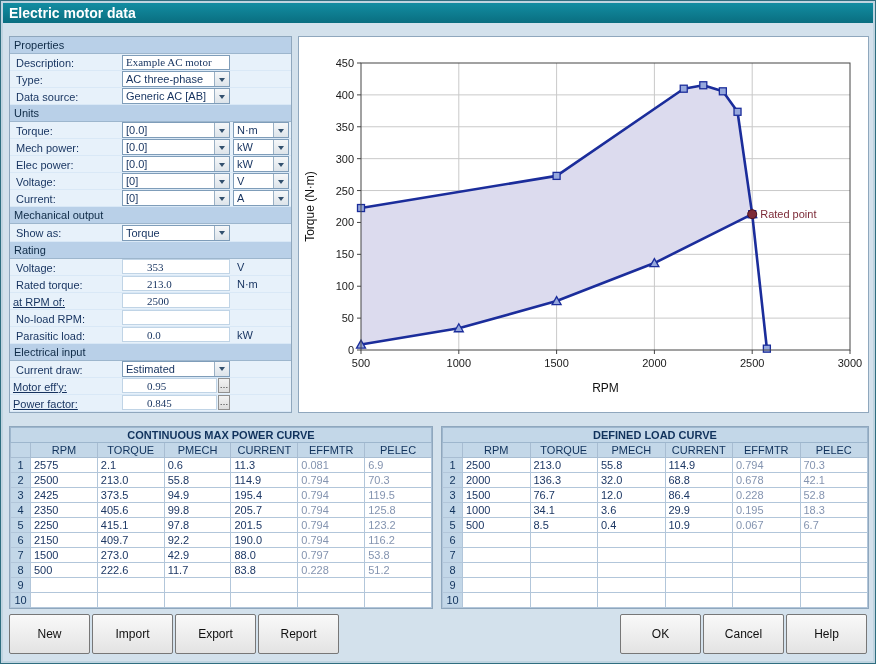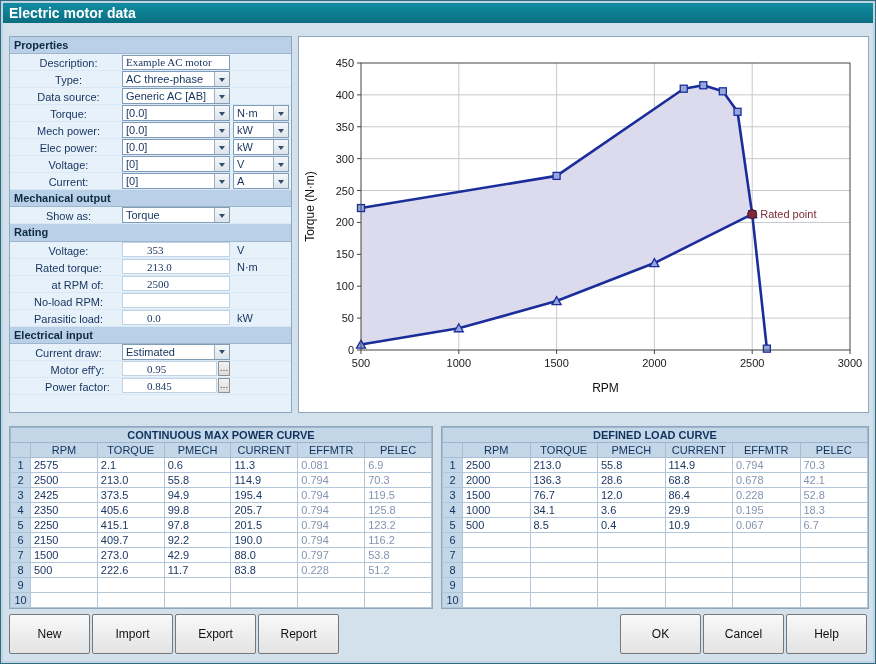--- a/index.html
+++ b/index.html
@@ -24,28 +24,28 @@
   .fp{
     position:absolute; left:8px; top:35px; width:283px; height:377px;
     background:#e7f1fa; border:1px solid #8fa7bd;
     display:grid;
     grid-template-columns:111px 111px 1fr;
     grid-template-rows:repeat(22, 1fr);
     overflow:hidden;
   }
   .fhdr{
     grid-column:1 / -1; background:#b9d0e8; color:#0e2a46;
-    font-size:11px; font-weight:bold; padding:2px 12px 0 4px;
+    font-size:11px; font-weight:normal; padding:2px 12px 0 4px;
     border-bottom:1px solid #9db6cd;
   }
   .flabel{
     font-size:11px; color:#15325f; padding:3px 0 0 6px;
-    border-bottom:1px solid #d9e8f6; white-space:nowrap; overflow:hidden;text-align:center;
-  }
-  .flabel.indent{ padding-left:24px; }
+    border-bottom:1px solid #d9e8f6; white-space:nowrap; overflow:hidden;
+  }
+  .flabel.indent{ padding-left:3px;text-decoration:underline; }
   .fval,.funit{
     display:flex; align-items:center; padding:0 2px 0 1px;
     border-bottom:1px solid #d9e8f6;
   }
   .tbox{
     width:100%; height:15px; background:#fff; border:1px solid #7f9db9;
     font-family:Liberation Serif, serif; font-size:11px; color:#15325f; padding:0 3px;
   }
   .tbox.light{ border-color:#c0d4e6;padding-left:24px; }
   .ulabel{ font-size:11px; color:#15325f; padding-left:4px; }
@@ -138,20 +138,21 @@
 
     <div class="flabel">Data source:</div>
     <div class="fval">
       <div class="dd">
         <span class="txt">Generic AC [AB]</span>
         <span class="arrow"></span>
       </div>
     </div>
     <div class="funit"></div>
 
+    <div class="fhdr">Units</div>
 
     <div class="flabel">Torque:</div>
     <div class="fval">
       <div class="dd">
         <span class="txt">[0.0]</span>
         <span class="arrow"></span>
       </div>
     </div>
     <div class="funit">
       <div class="dd">
@@ -515,21 +516,21 @@
             <td class="val">213.0</td>
             <td class="val">55.8</td>
             <td class="val">114.9</td>
             <td class="muted">0.794</td>
             <td class="muted">70.3</td>
           </tr>
           <tr>
             <td class="rownum">2</td>
             <td class="val">2000</td>
             <td class="val">136.3</td>
-            <td class="val">28.6</td>
+            <td class="val">32.0</td>
             <td class="val">68.8</td>
             <td class="muted">0.678</td>
             <td class="muted">42.1</td>
           </tr>
           <tr>
             <td class="rownum">3</td>
             <td class="val">1500</td>
             <td class="val">76.7</td>
             <td class="val">12.0</td>
             <td class="val">86.4</td>

